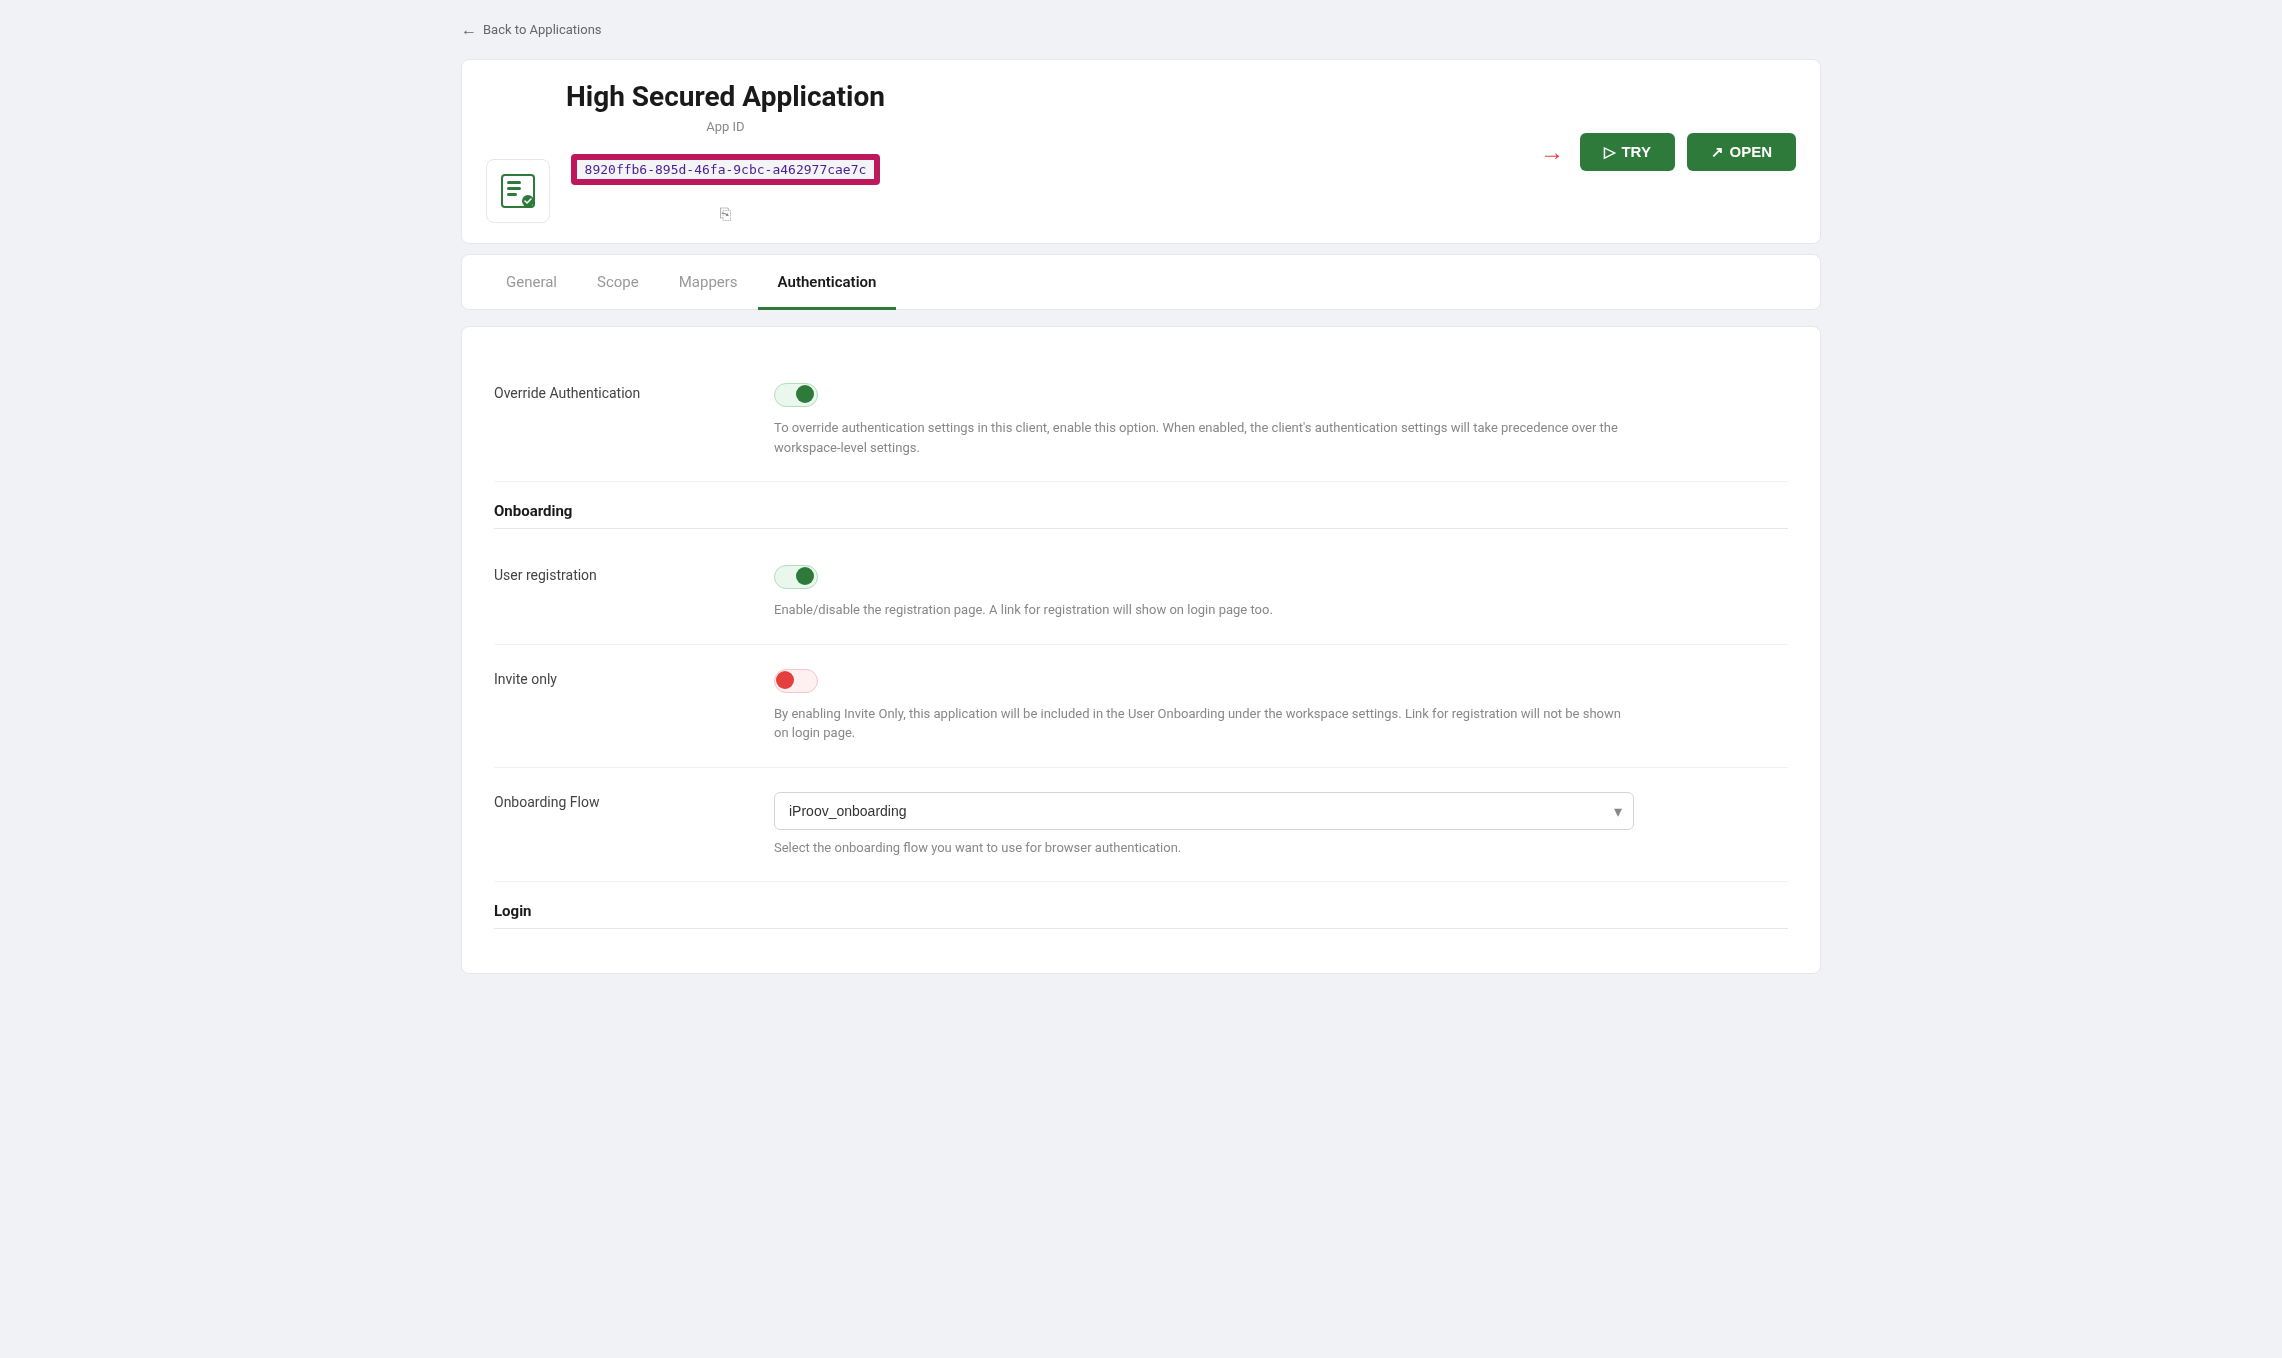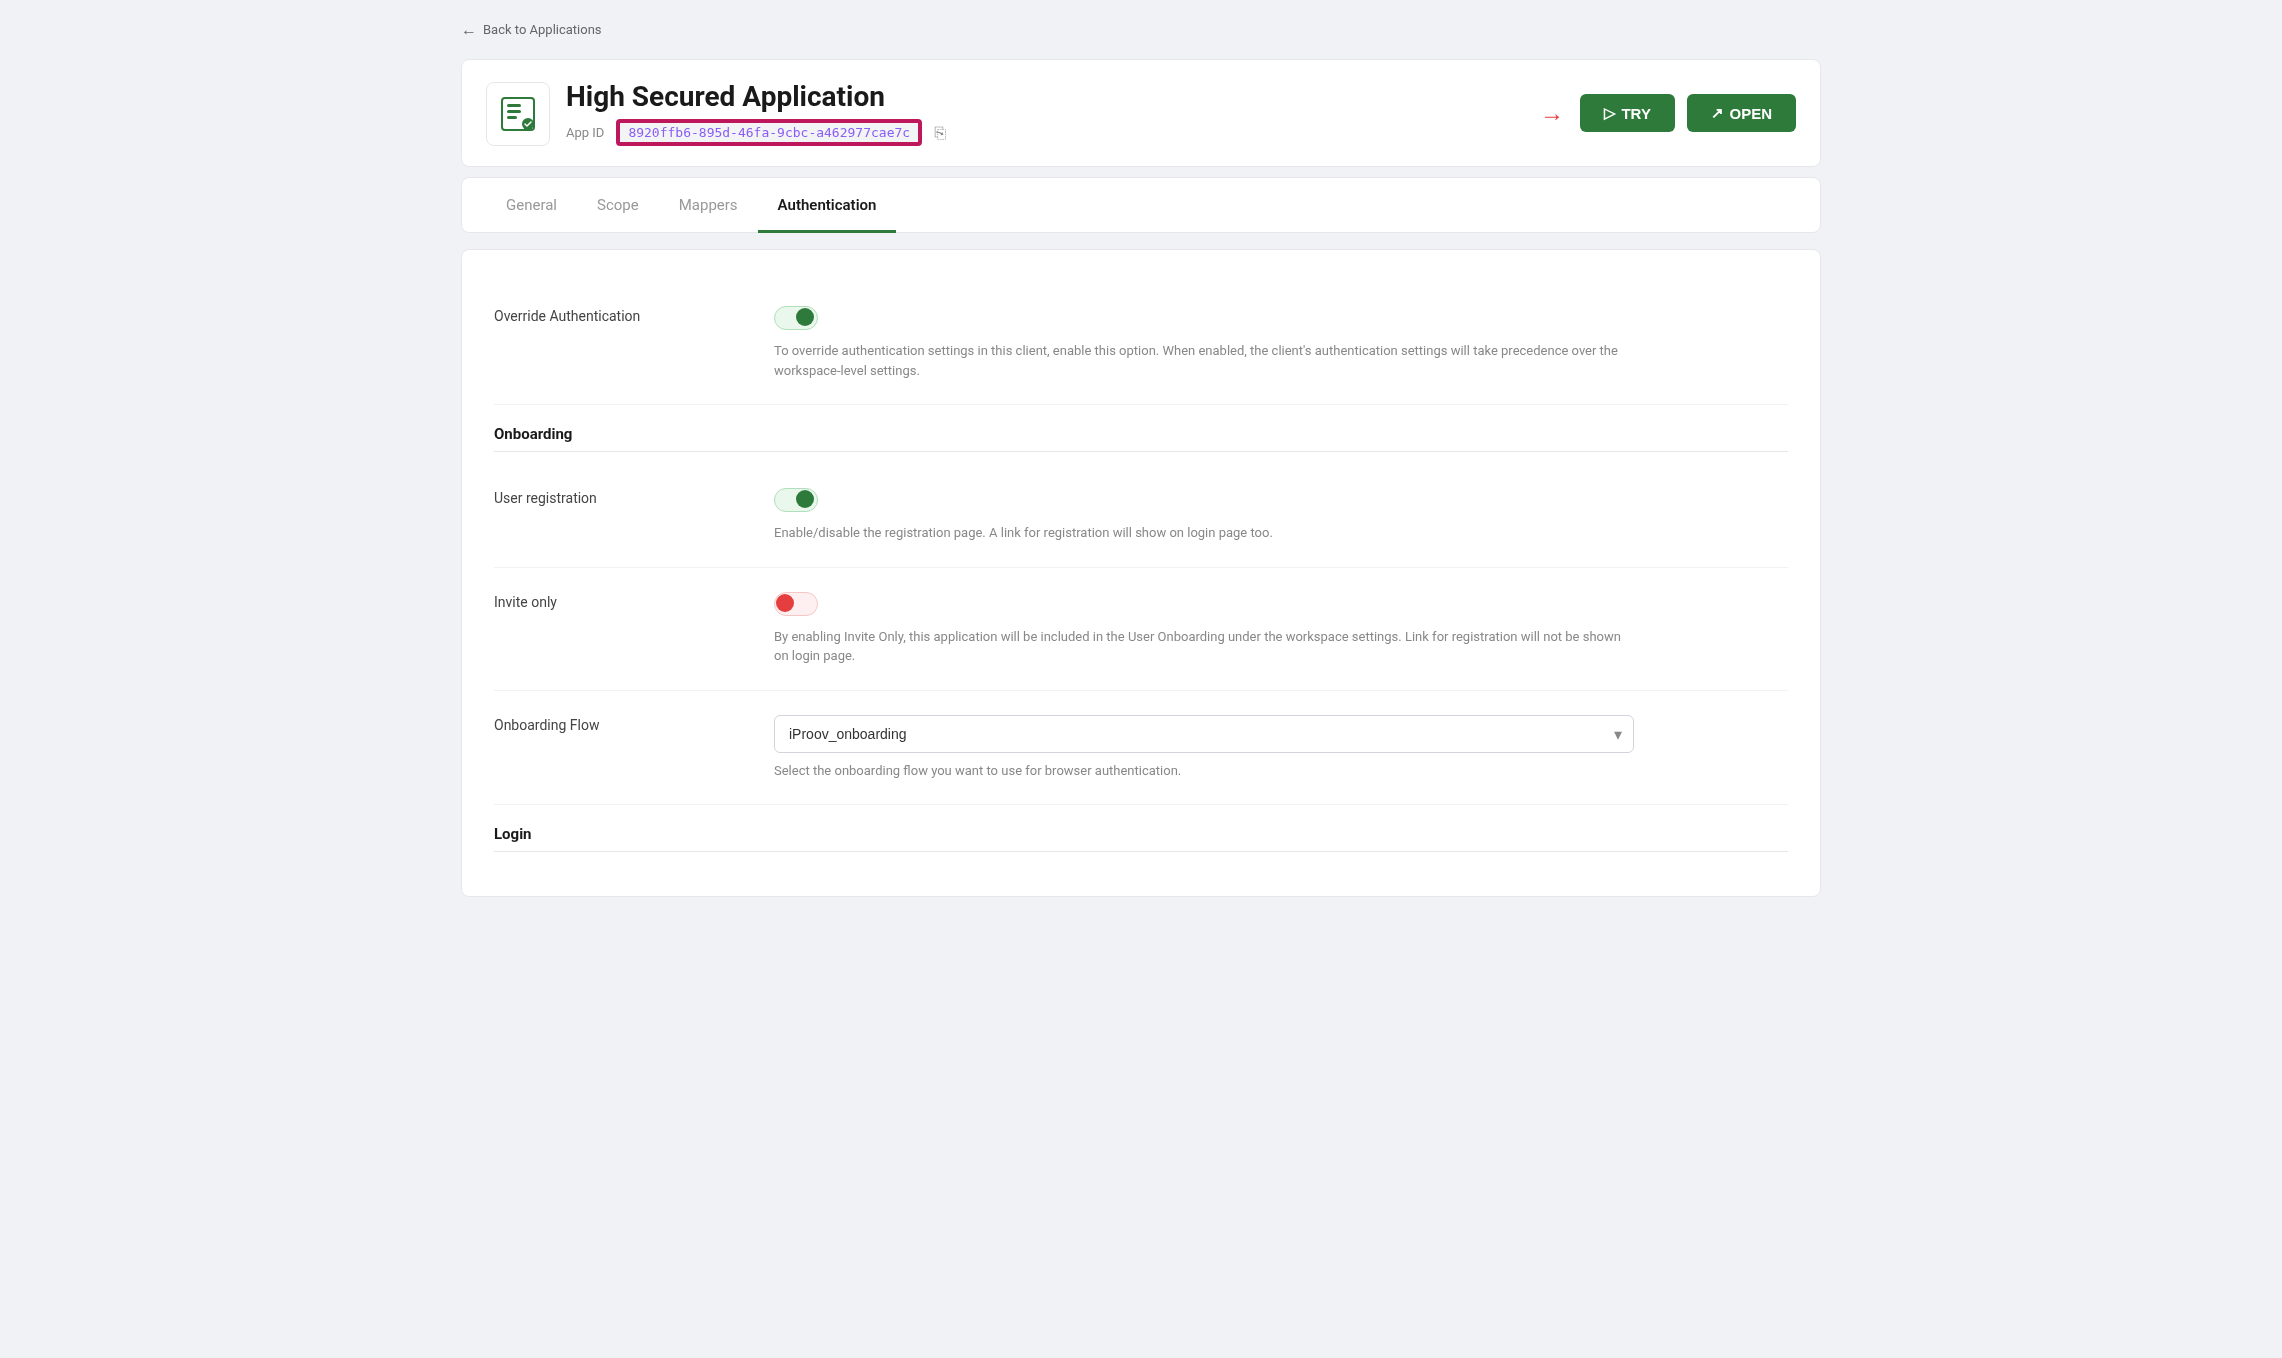--- a/index.html
+++ b/index.html
@@ -58,33 +58,34 @@
     }
     .app-title {
       font-size: 28px;
       font-weight: 700;
       color: #1a1a1a;
       margin-bottom: 6px;
     }
     .app-id-row {
       display: flex;
       align-items: center;
-      gap: 12px;
+      gap: 20px;
       color: #888;
       font-size: 13px;
+      flex-direction: column;
     }
     .app-id-label { color: #888; }
     .app-id-value {
       background: #f3f4f6;
-      border: 4px solid #be185d;
+      border: 6px solid #be185d;
       border-radius: 4px;
       padding: 2px 8px;
       font-family: monospace;
       font-size: 13px;
-      color: #8b5cf6;
+      color: #4c1d95;
     }
     .copy-icon {
       cursor: pointer;
       color: #888;
       font-size: 15px;
     }
     .header-actions {
       display: flex;
       align-items: center;
       gap: 12px;

